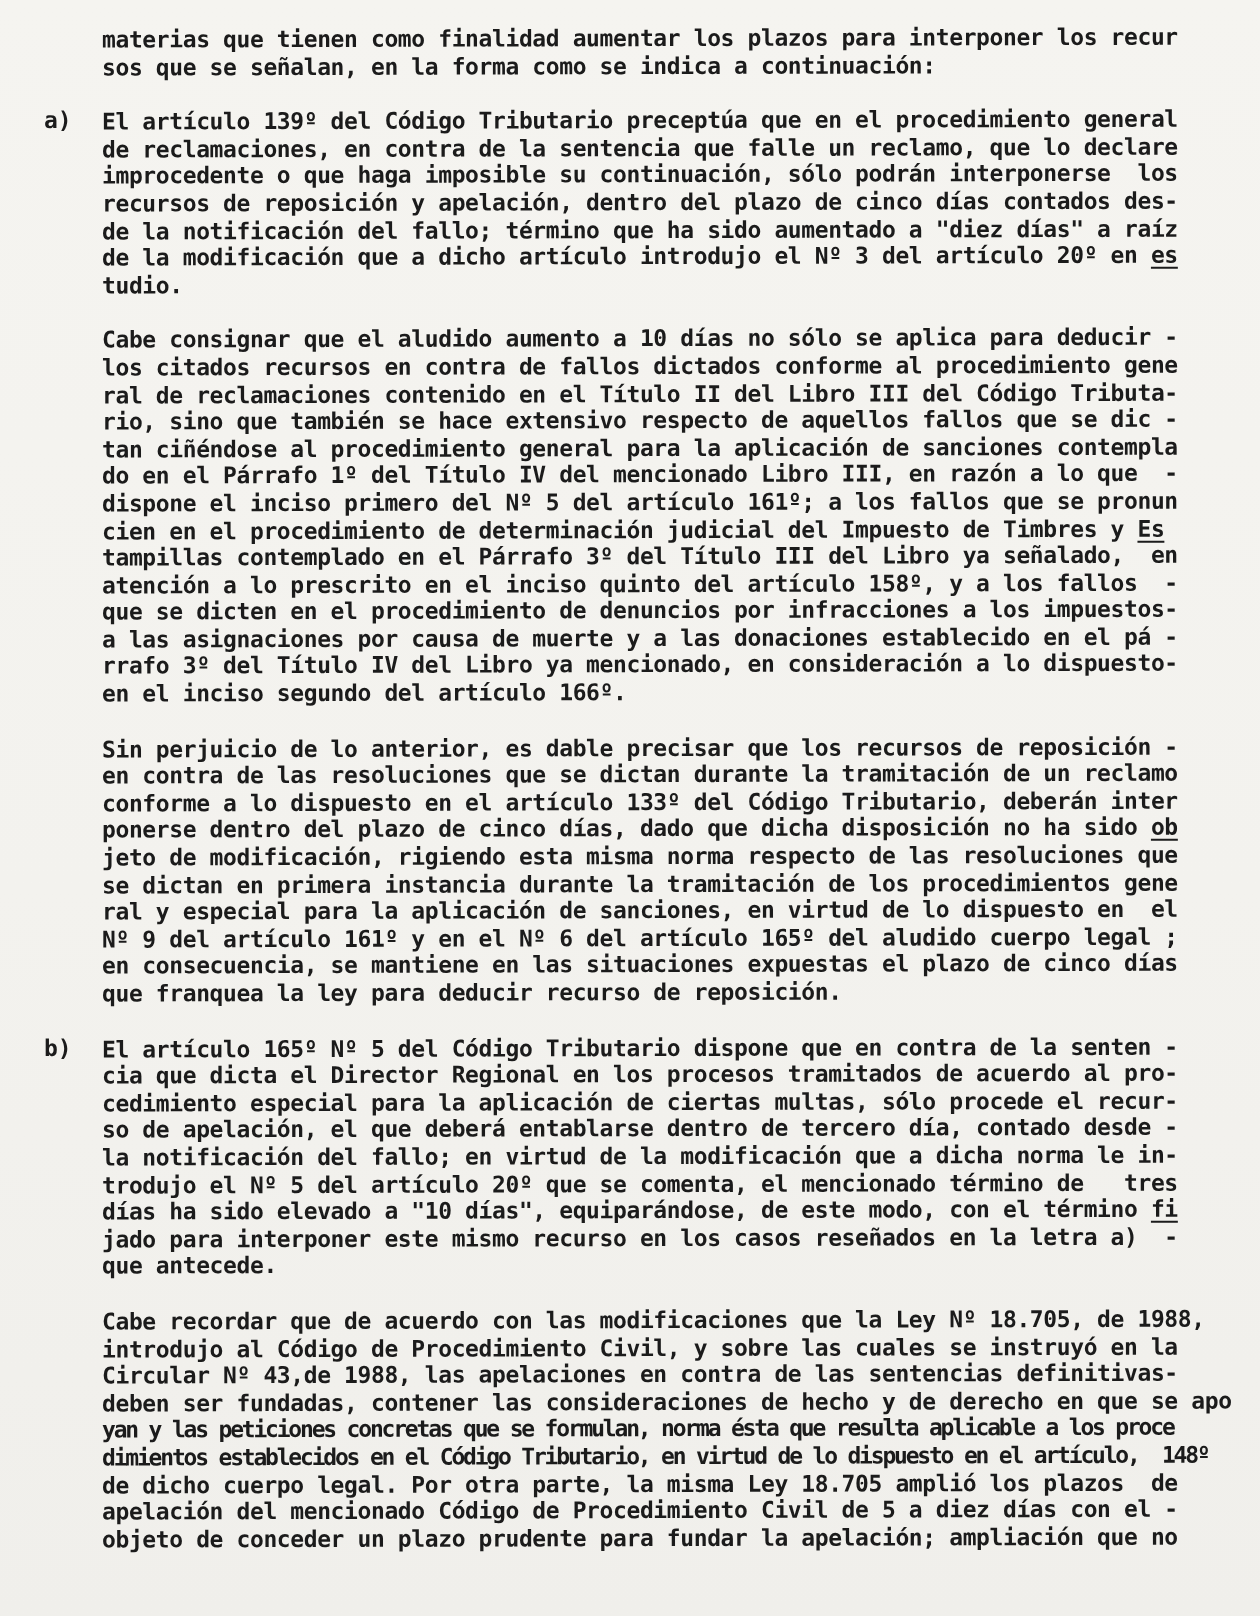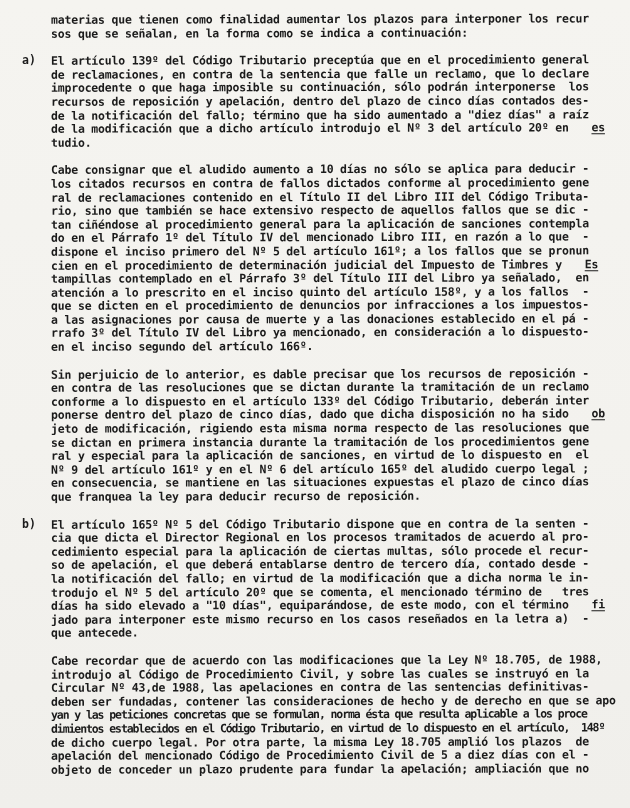--- a/index.html
+++ b/index.html
@@ -41,21 +41,20 @@
     line-height: 13.6px;
     letter-spacing: -0.2px;
     transform: rotate(-0.15deg);
   }
   .line.long {
     letter-spacing: -1.1px;
   }
   .u {
     text-decoration: underline;
     text-underline-offset: 2px;
-    margin-left: 16px;
   }
 </style>
 </head>
 <body>
 
 <div class="page">
   <div class="doc">
       <div class="para">
         <div class="line">materias que tienen como finalidad aumentar los plazos para interponer los recur</div>
         <div class="line">sos que se señalan, en la forma como se indica a continuación:</div>

